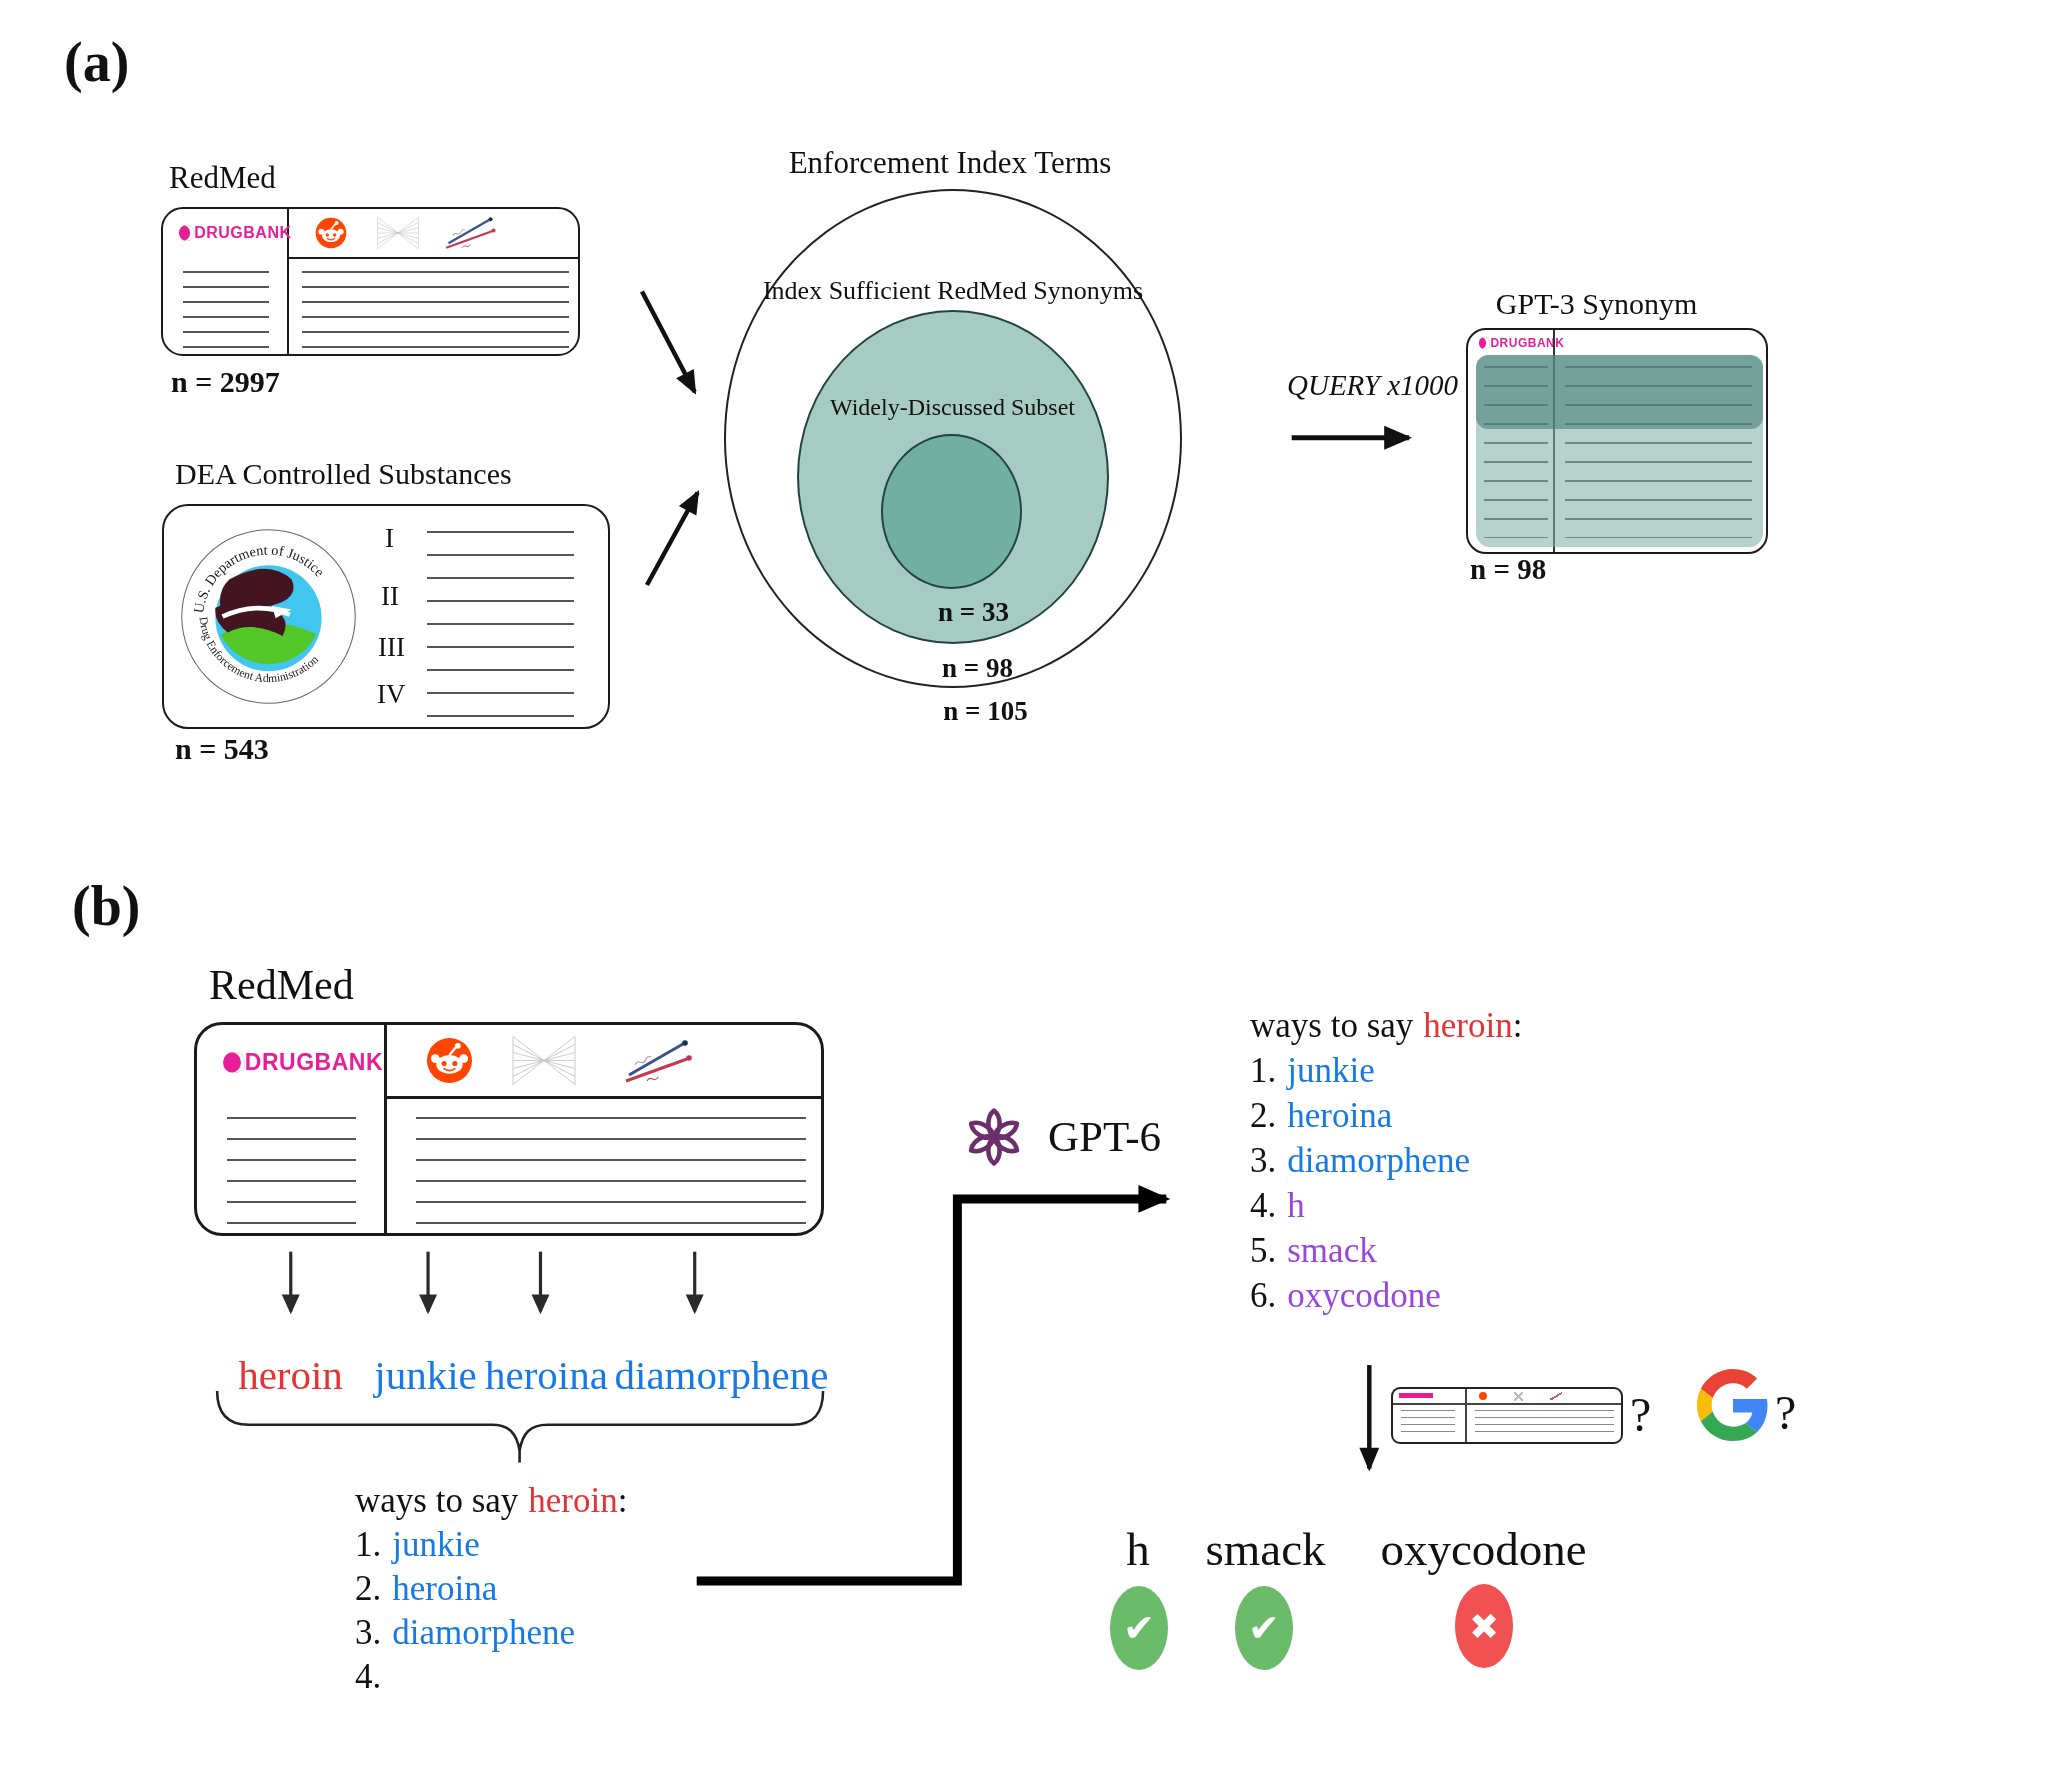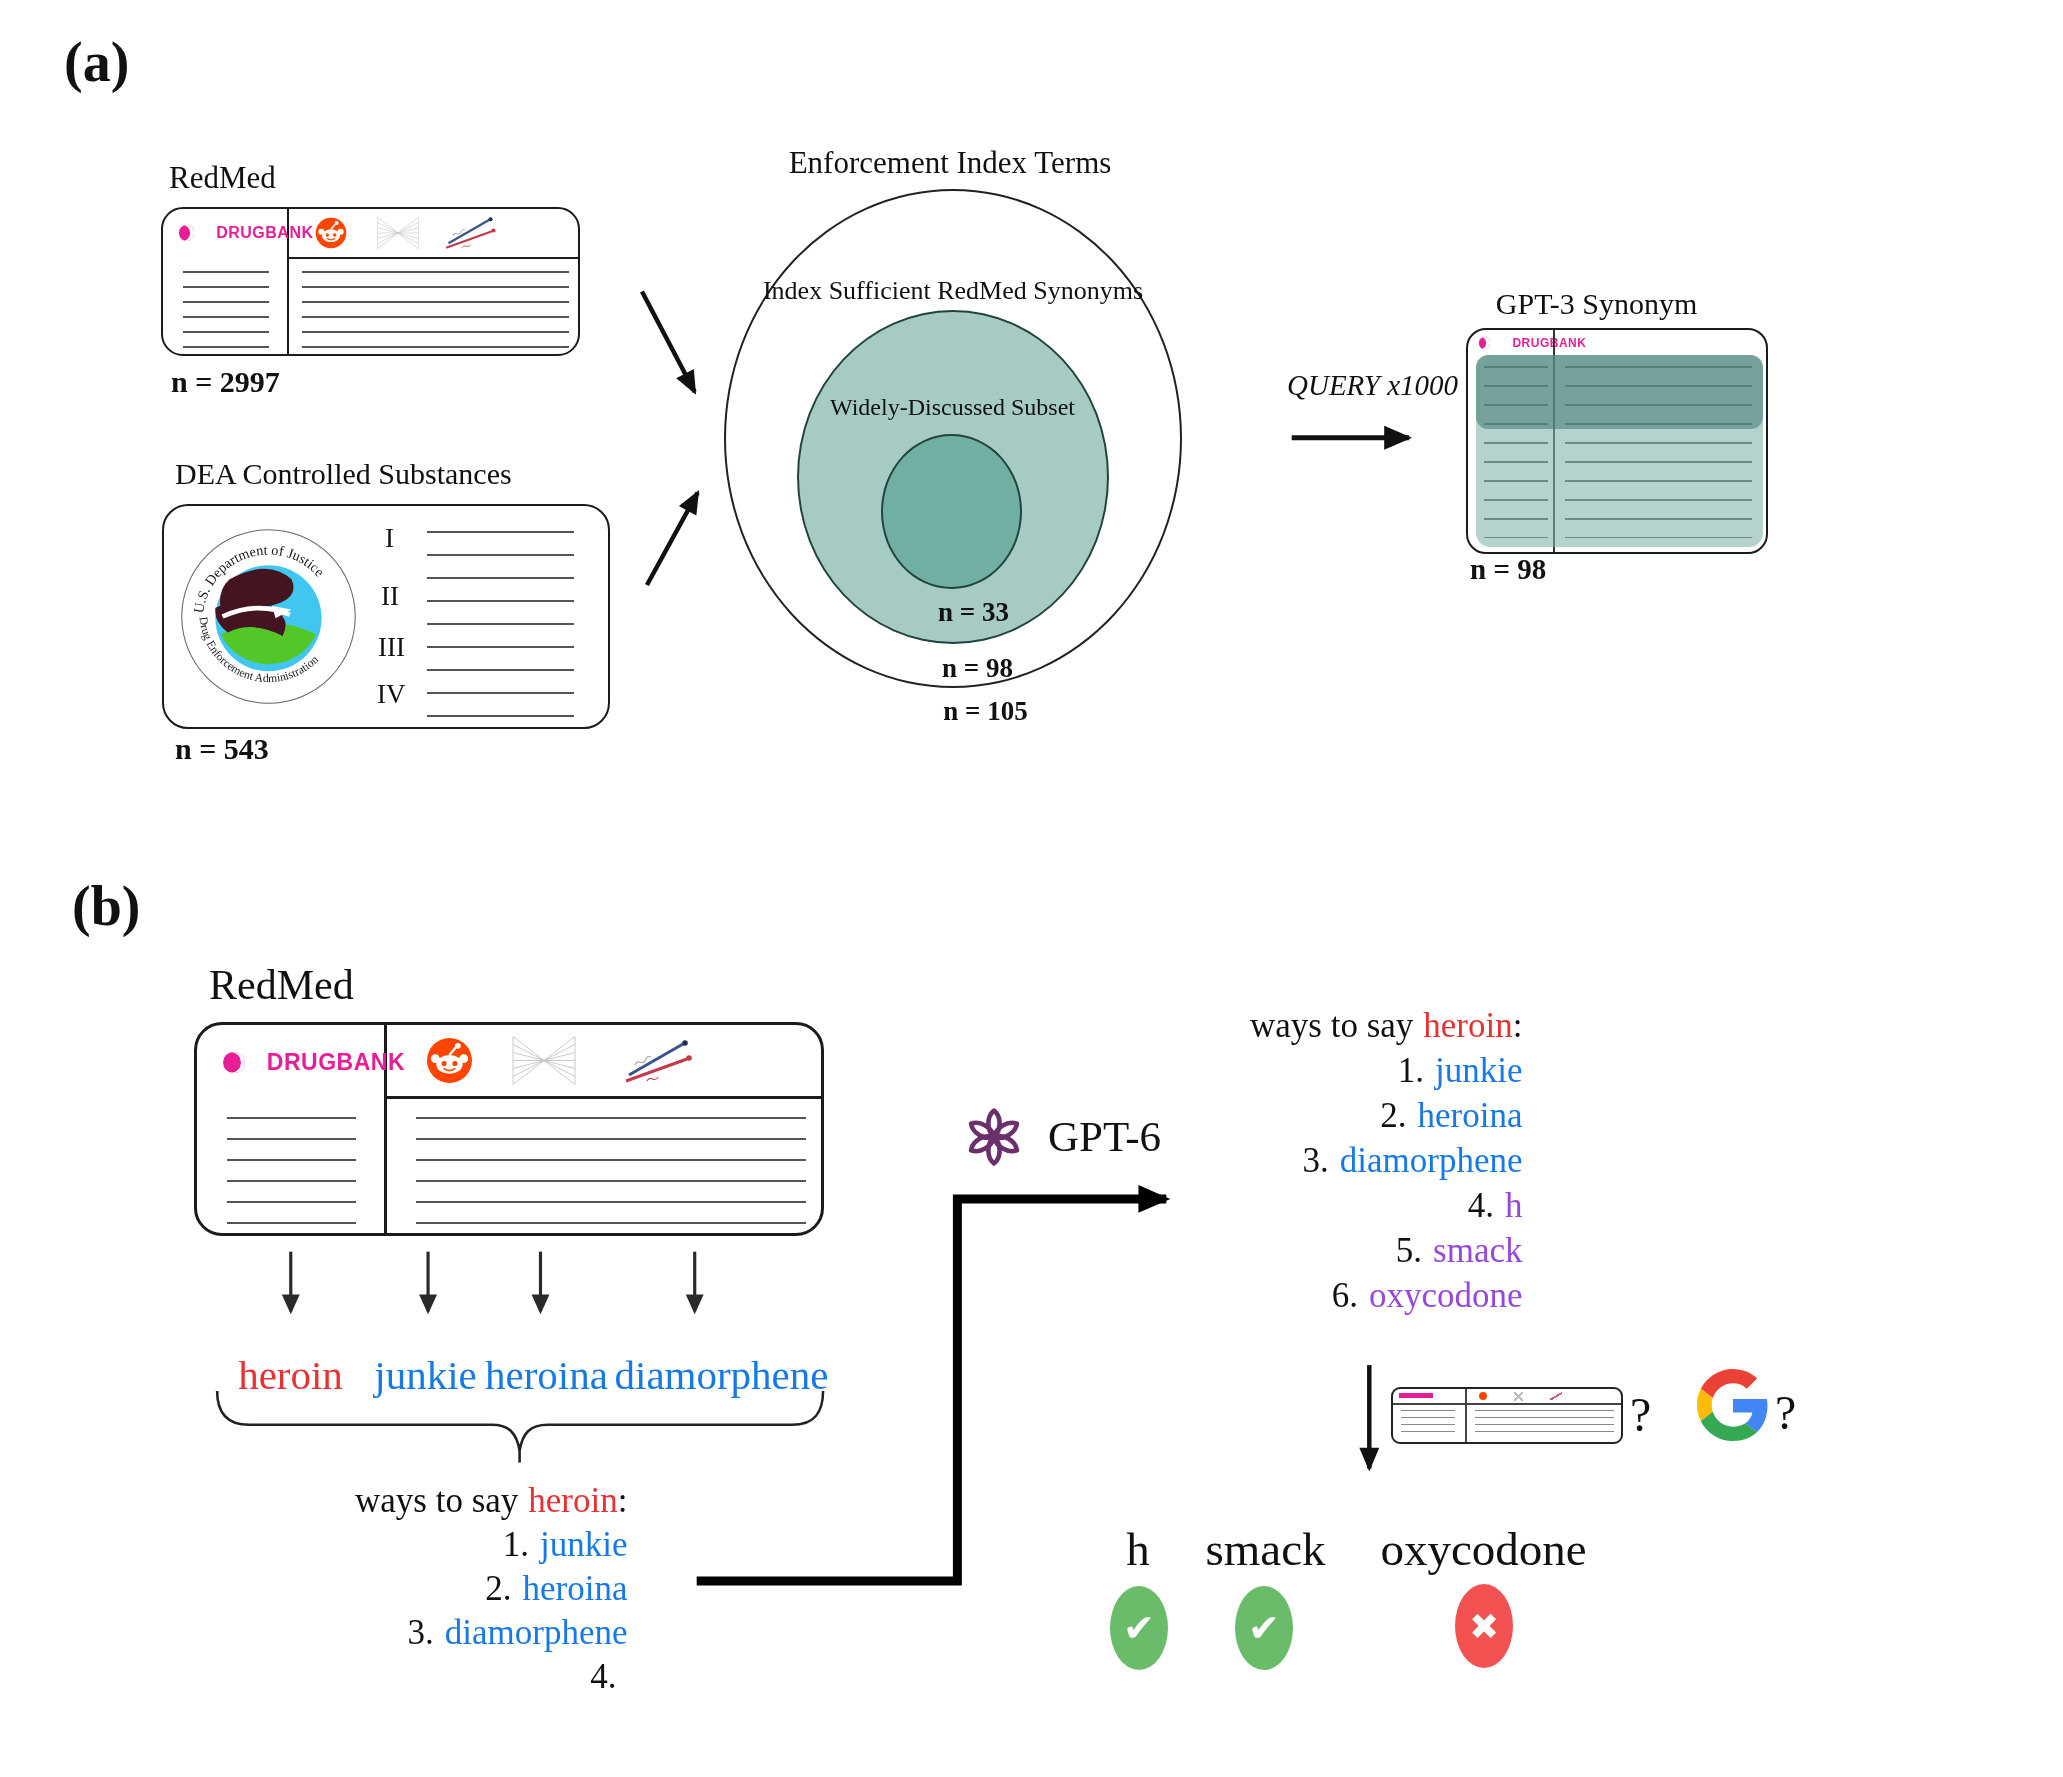--- a/index.html
+++ b/index.html
@@ -20,26 +20,26 @@
     font-family:"Liberation Serif","DejaVu Serif",serif;color:#111;overflow:hidden;
   }
   .abs{position:absolute;}
   .ctr{text-align:center;}
   .bold{font-weight:bold;}
   .c-blue{color:var(--synonym-blue);}
   .c-purple{color:var(--generated-purple);}
   .c-red{color:var(--seed-red);}
   .panel-label{font-size:56px;font-weight:bold;}
   .box{border:2.5px solid #1b1b1b;border-radius:22px;background:#fff;box-sizing:border-box;}
-  .dbank{display:inline-flex;align-items:center;gap:22px;color:var(--drugbank-pink);
+  .dbank{display:inline-flex;align-items:center;gap:0;color:var(--drugbank-pink);
     font-family:"Liberation Sans","DejaVu Sans",sans-serif;font-weight:bold;letter-spacing:0.5px;}
   .dbank .pill{display:inline-block;width:.95em;height:.95em;border-radius:50%;
     background:var(--drugbank-pink);box-shadow:inset -4px 0 0 #fff;}
   .hline-set{background-image:repeating-linear-gradient(to bottom,#555 0 1.6px,transparent 1.6px var(--step,15px));}
-  .term-line{white-space:nowrap;text-align:right;}
+  .term-line{white-space:nowrap;}
   .term-line .num{color:#111;margin-right:11px;}
   .pfx{margin-right:10px;}
   .qmark{font-size:48px;color:#111;}
   .badge{border-radius:50%;display:flex;align-items:center;justify-content:center;
     color:#fff;font-family:"DejaVu Sans",sans-serif;font-weight:bold;}
   svg{display:block;}
   .overlay{pointer-events:none;}
 </style>
 </head>
 <body>

